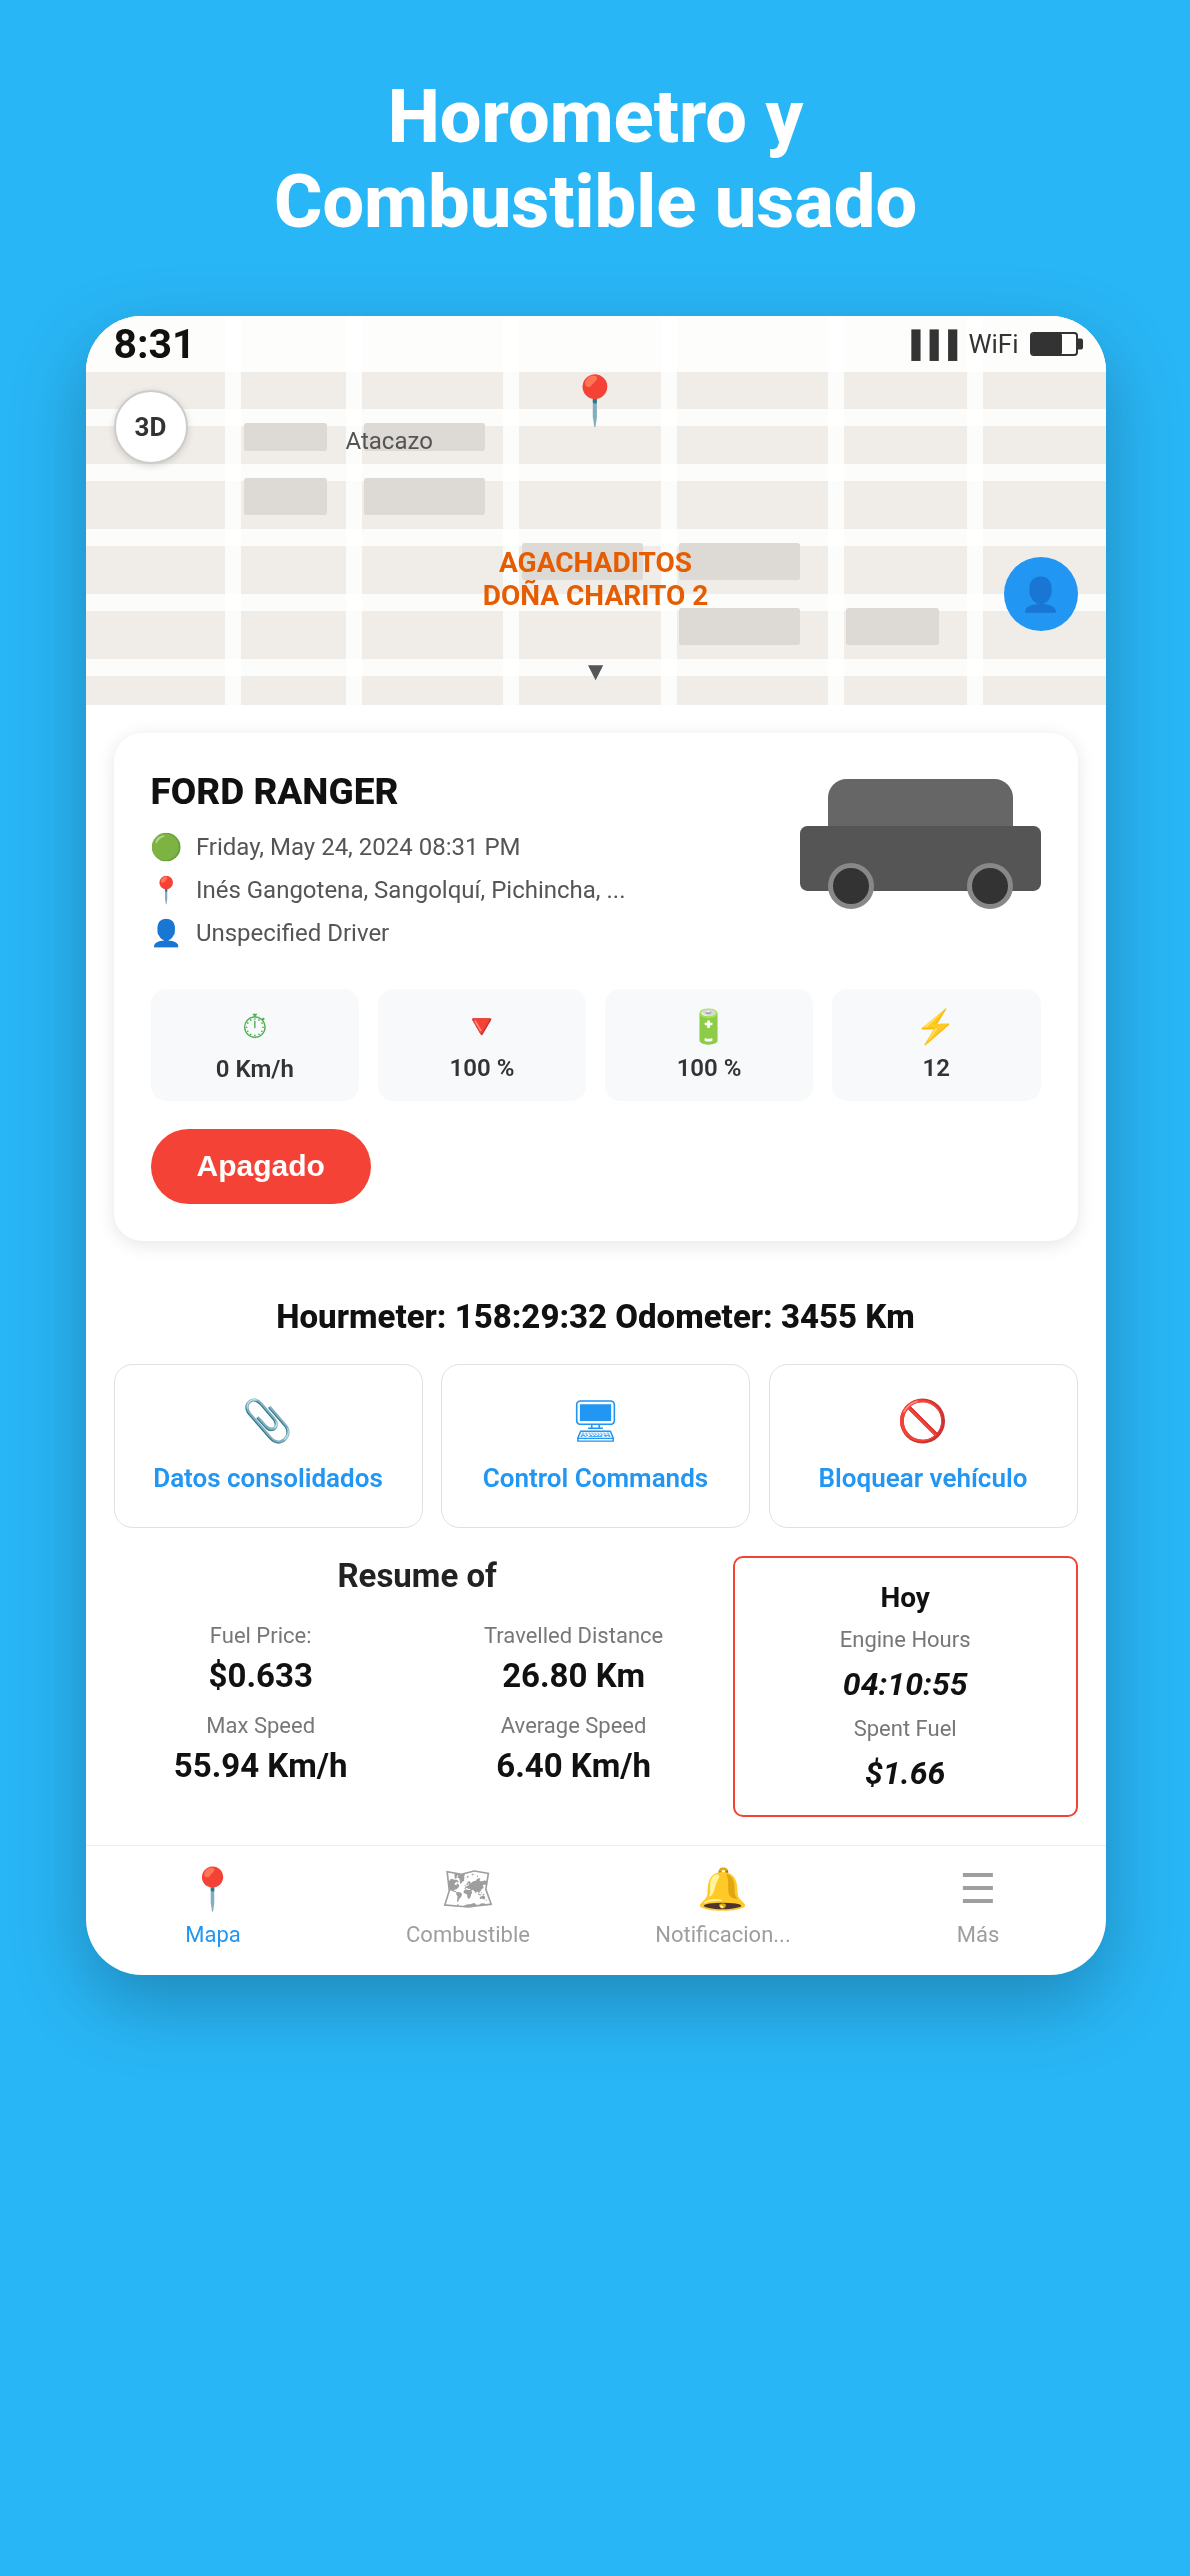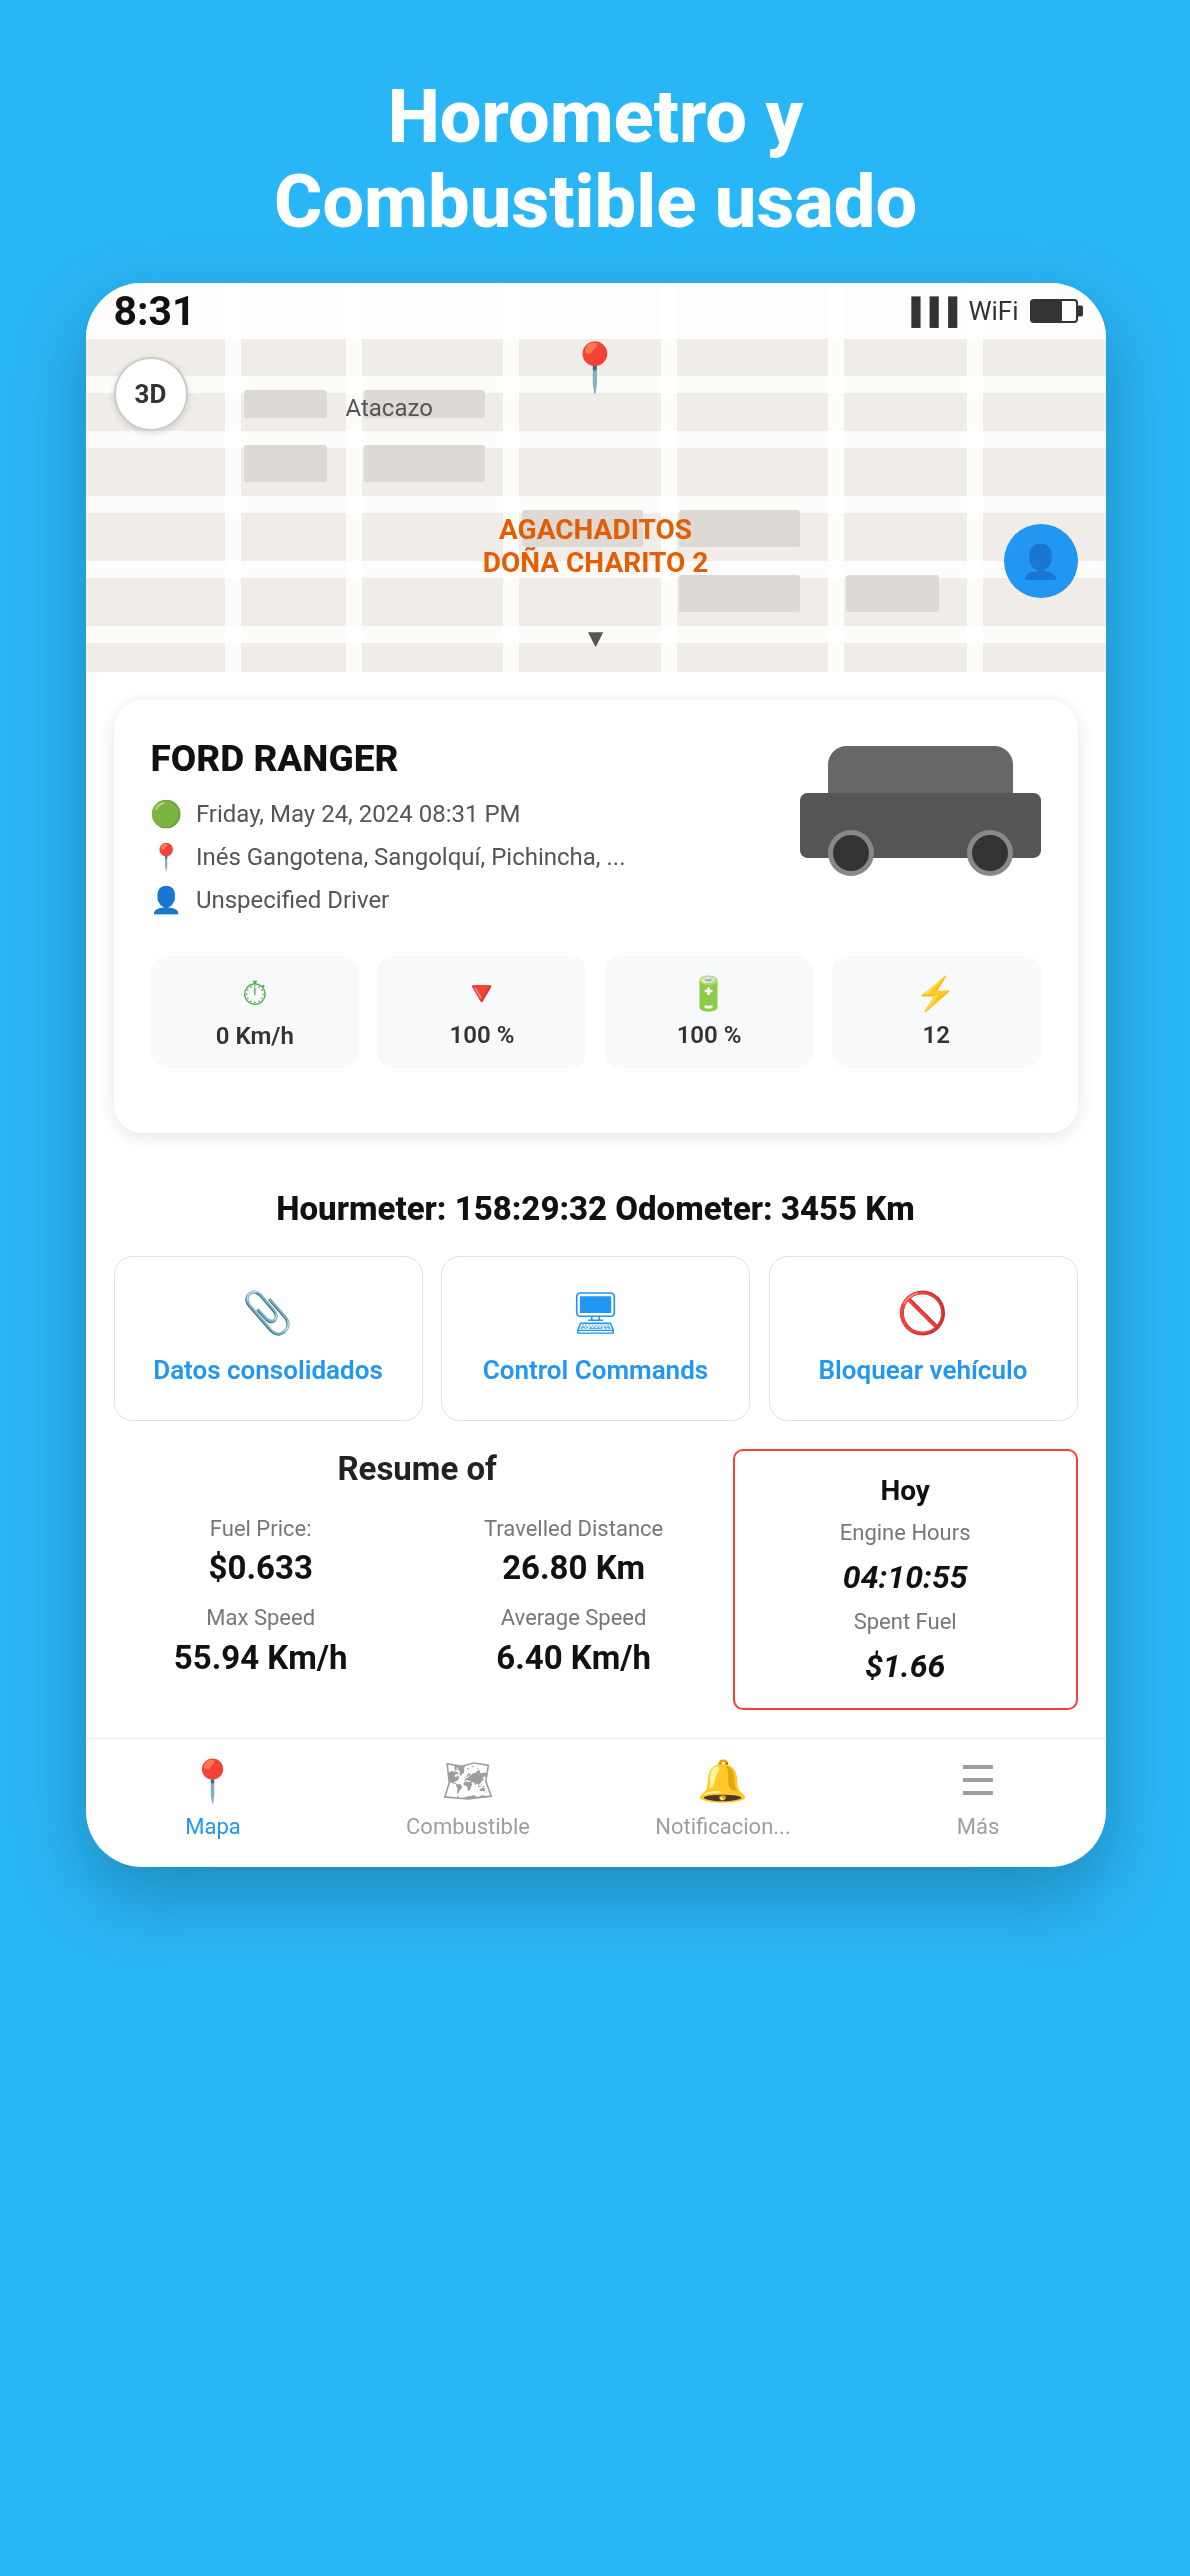--- a/index.html
+++ b/index.html
@@ -11,21 +11,21 @@
       display: flex;
       flex-direction: column;
       align-items: center;
     }
 
     .hero-title {
       color: white;
       font-size: 74px;
       font-weight: 800;
       text-align: center;
-      padding: 74px 74px 39px;
+      padding: 74px 74px 72px;
       line-height: 1.15;
     }
 
     .phone-wrapper {
       background: white;
       border-radius: 56px;
       width: 1020px;
       overflow: hidden;
       box-shadow: 0 28px 74px rgba(0,0,0,0.25);
       margin-bottom: 56px;
@@ -559,20 +559,21 @@
         <span class="stat-icon stat-icon-battery">🔋</span>
         <span class="stat-value">100 %</span>
       </div>
       <div class="stat-item">
         <span class="stat-icon stat-icon-bolt">⚡</span>
         <span class="stat-value">12</span>
       </div>
     </div>
 
     
+    <button class="status-btn">Apagado</button>
   </div>
 
   <div class="hourmeter-bar">
     <span class="hourmeter-text">Hourmeter: 158:29:32 Odometer: 3455 Km</span>
   </div>
 
   <div class="action-cards">
     <div class="action-card">
       <span class="action-card-icon action-card-icon-blue">📎</span>
       <span class="action-card-label">Datos

